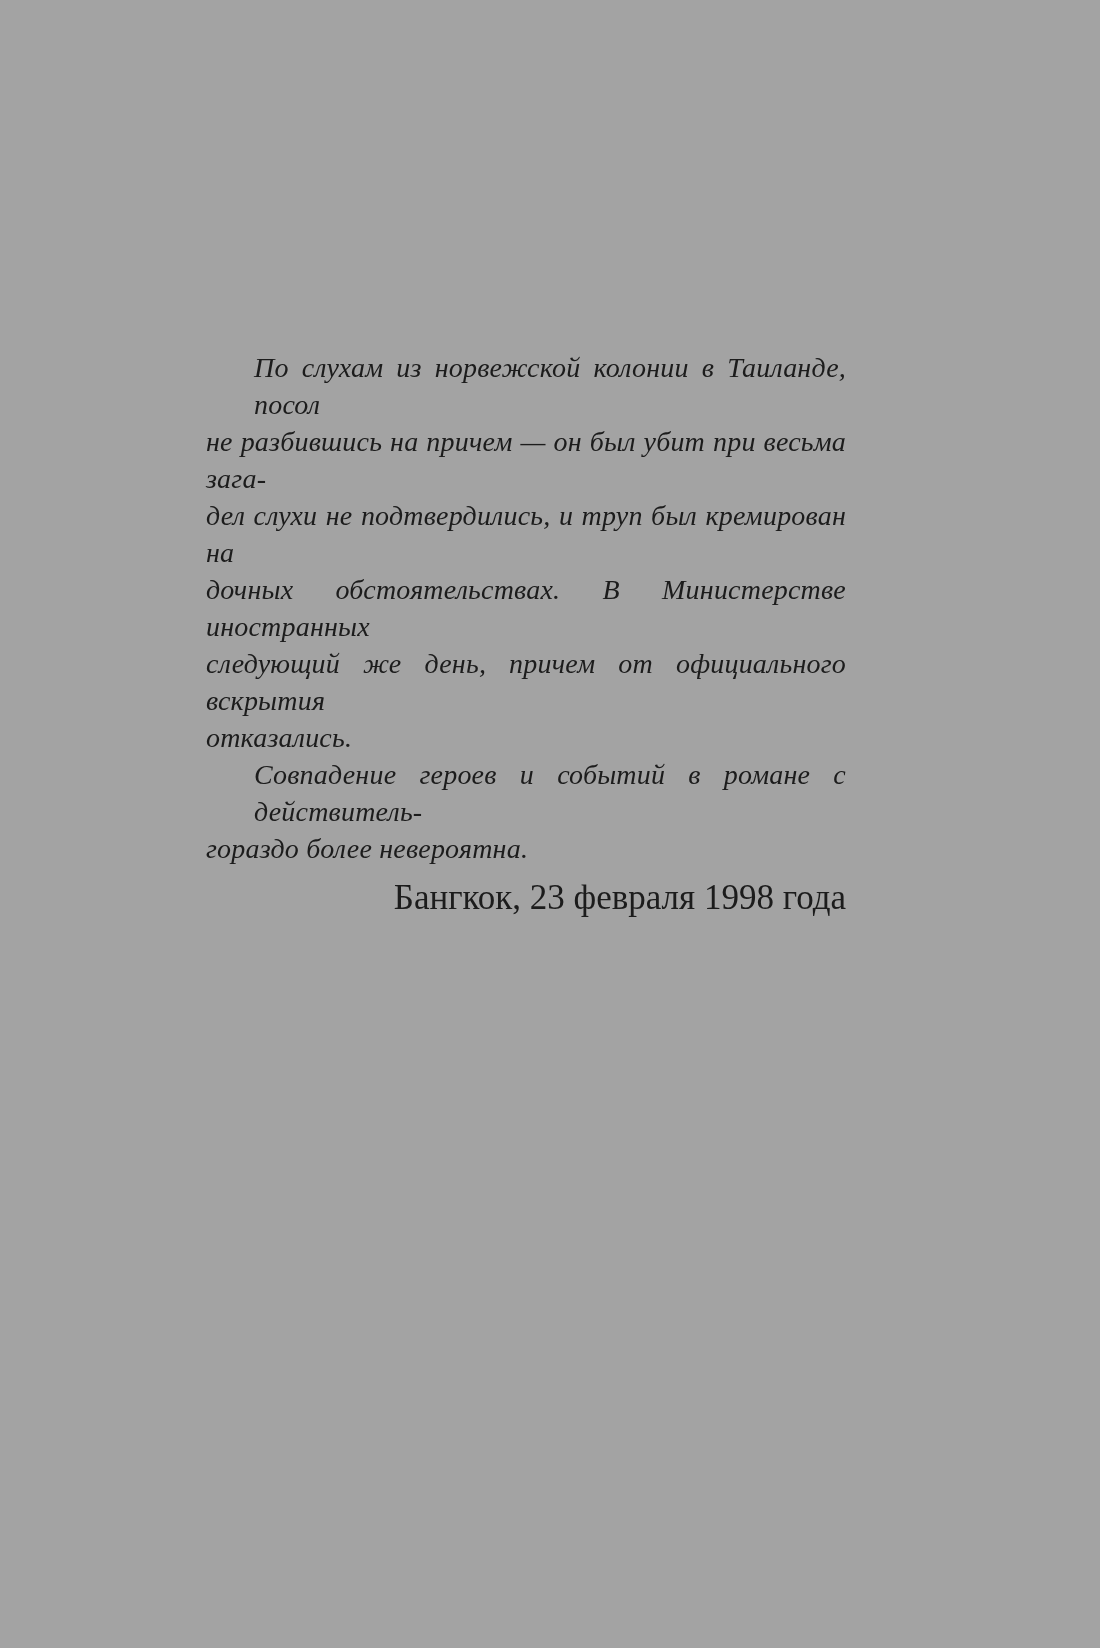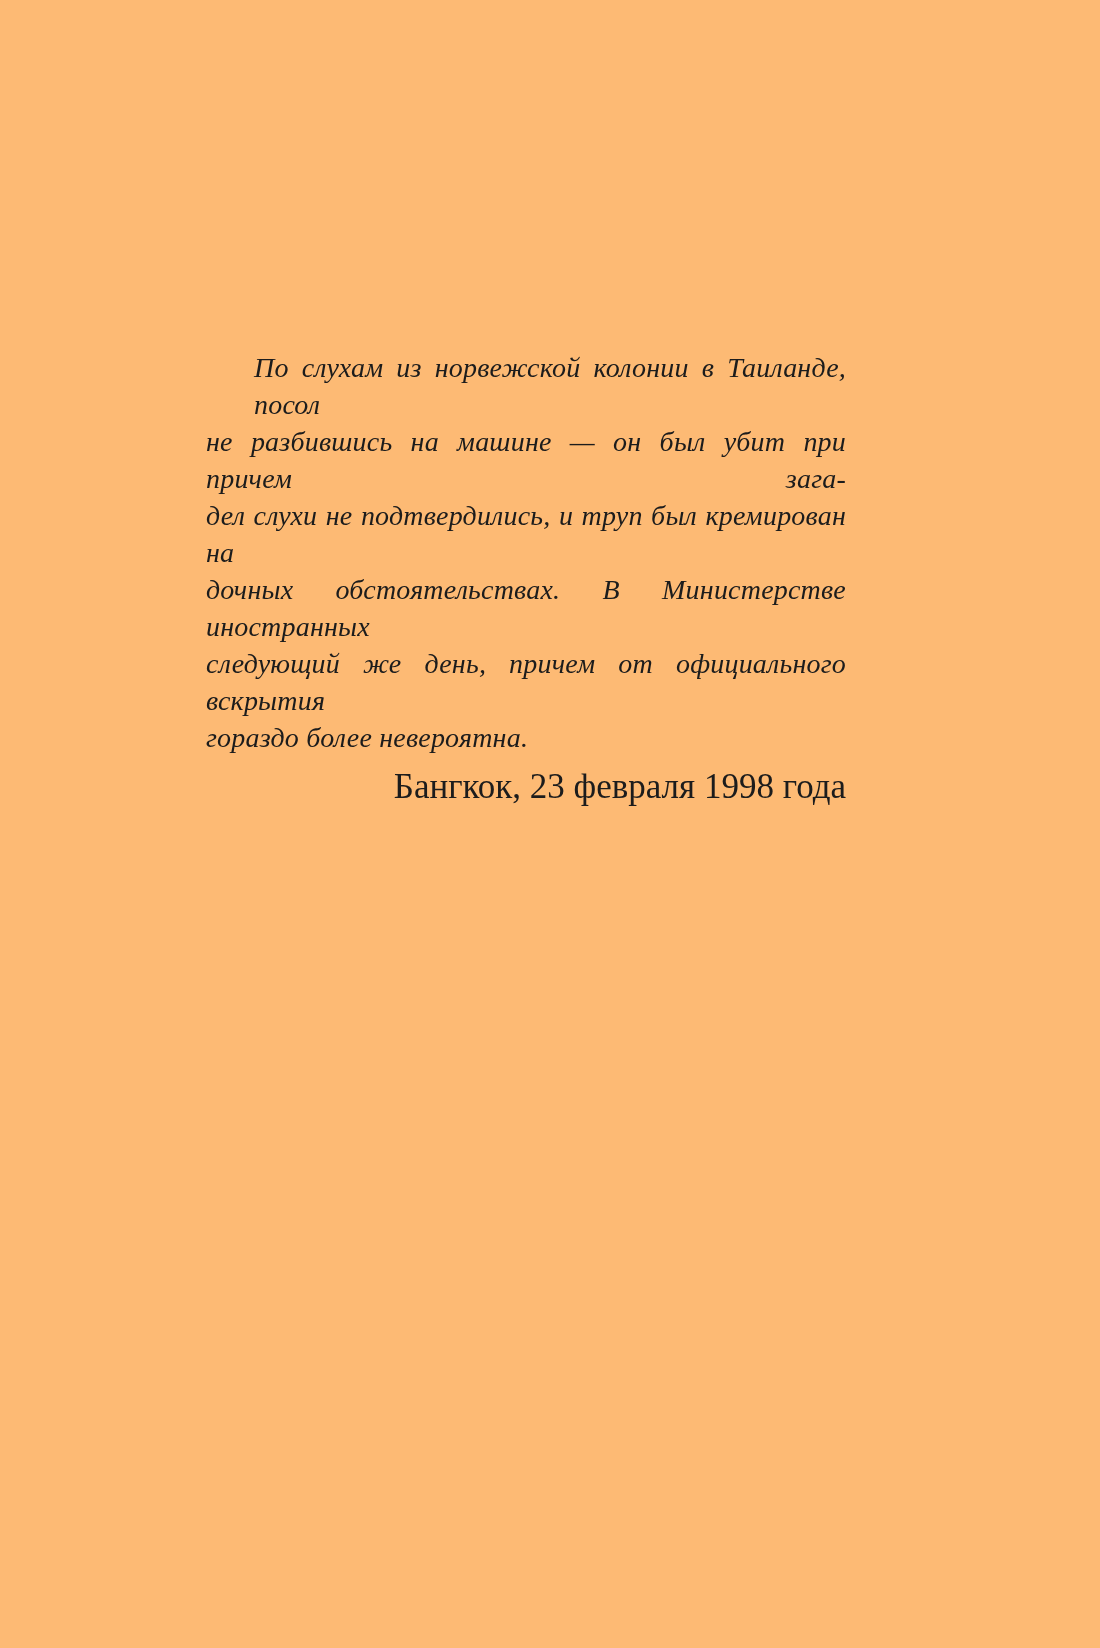--- a/index.html
+++ b/index.html
@@ -13,21 +13,21 @@
     font-family: "Liberation Serif", serif;
     position: relative;
     overflow: hidden;
   }
   .page {
     position: absolute;
     left: 0;
     top: 0;
     width: 1100px;
     height: 1648px;
-    background: #fdba74;
+    background: #a3a3a3;
   }
   .epigraph {
     position: absolute;
     left: 206px;
     top: 349px;
     width: 640px;
     color: #1c1c1c;
   }
   .epigraph p {
     margin: 0;
@@ -59,24 +59,26 @@
   }
 </style>
 </head>
 <body>
 
 <div class="page">
   <div class="epigraph">
     <div id="paragraphs">
         <p>
           <span class="line first">По слухам из норвежской колонии в Таиланде, посол</span>
-          <span class="line">не разбившись на машине — он был убит при причем зага-</span>
+          <span class="line">не разбившись на причем — он был убит при весьма зага-</span>
           <span class="line">дел слухи не подтвердились, и труп был кремирован на</span>
           <span class="line">дочных обстоятельствах. В Министерстве иностранных</span>
           <span class="line">следующий же день, причем от официального вскрытия</span>
+          <span class="line last">отказались.</span>
         </p>
         <p>
+          <span class="line first">Совпадение героев и событий в романе с действитель-</span>
           <span class="line last">гораздо более невероятна.</span>
         </p>
       </div>
     <div class="signature">Бангкок, 23 февраля 1998 года</div>
   </div>
 </div>
 
 </body></html>

